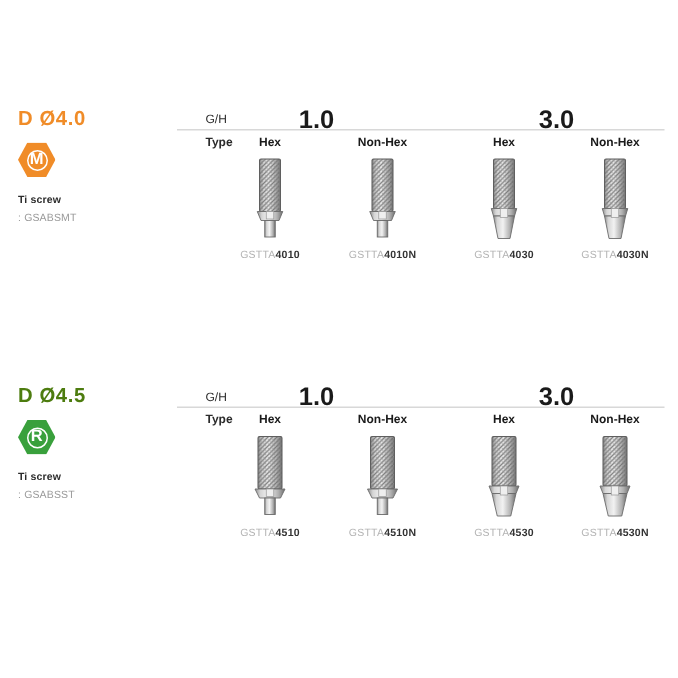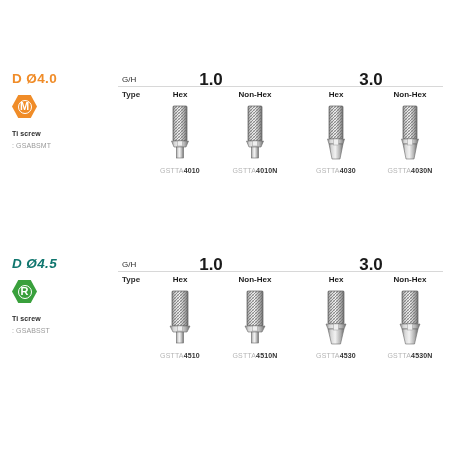--- a/index.html
+++ b/index.html
@@ -79,21 +79,21 @@
   }
   .row-gh { border-bottom: 1px solid #d8d8d8; }
 
   .lbl {
     position: absolute;
     font-size: 8px;
     color: #2b2b2b;
     line-height: 15px;
     white-space: nowrap;
   }
-  .lbl-head { left: 4px; font-weight: normal; }
+  .lbl-head { left: 19px; font-weight: normal; }
   .row-type .lbl-head { font-weight: bold; }
 
   .gh-val {
     position: absolute;
     font-size: 17px;
     font-weight: bold;
     color: #1a1a1a;
     line-height: 15px;
     transform: translateX(-50%);
   }
@@ -271,21 +271,21 @@
           <span class="code-prefix">GSTTA</span><span class="code-num">4030N</span>
         </div>
       </div>
 
     </div>
   </div>
 
   <div class="group group-2">
 
     <div class="ident">
-      <div class="diameter" style="color: #0f766e; font-style: italic;">D Ø4.5</div>
+      <div class="diameter" style="color: #4d7c0f;">D Ø4.5</div>
 
       <div class="badge" style="background: rgb(57, 160, 60);">
         <span class="badge-letter">R</span>
       </div>
 
       <div class="screw-block">
         <div class="screw-title">Ti screw</div>
         <div class="screw-code">: GSABSST</div>
       </div>
     </div>

